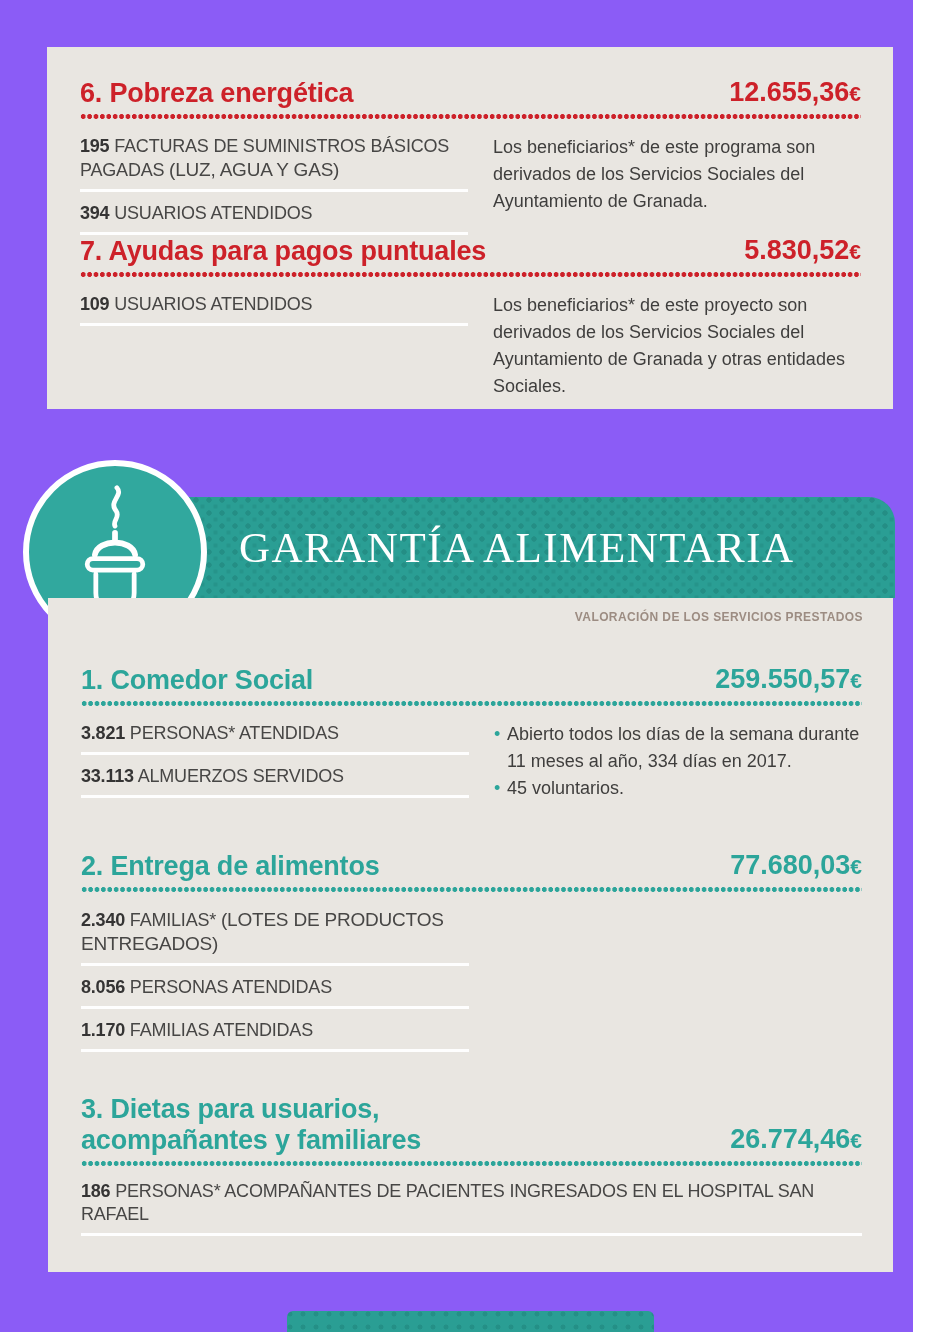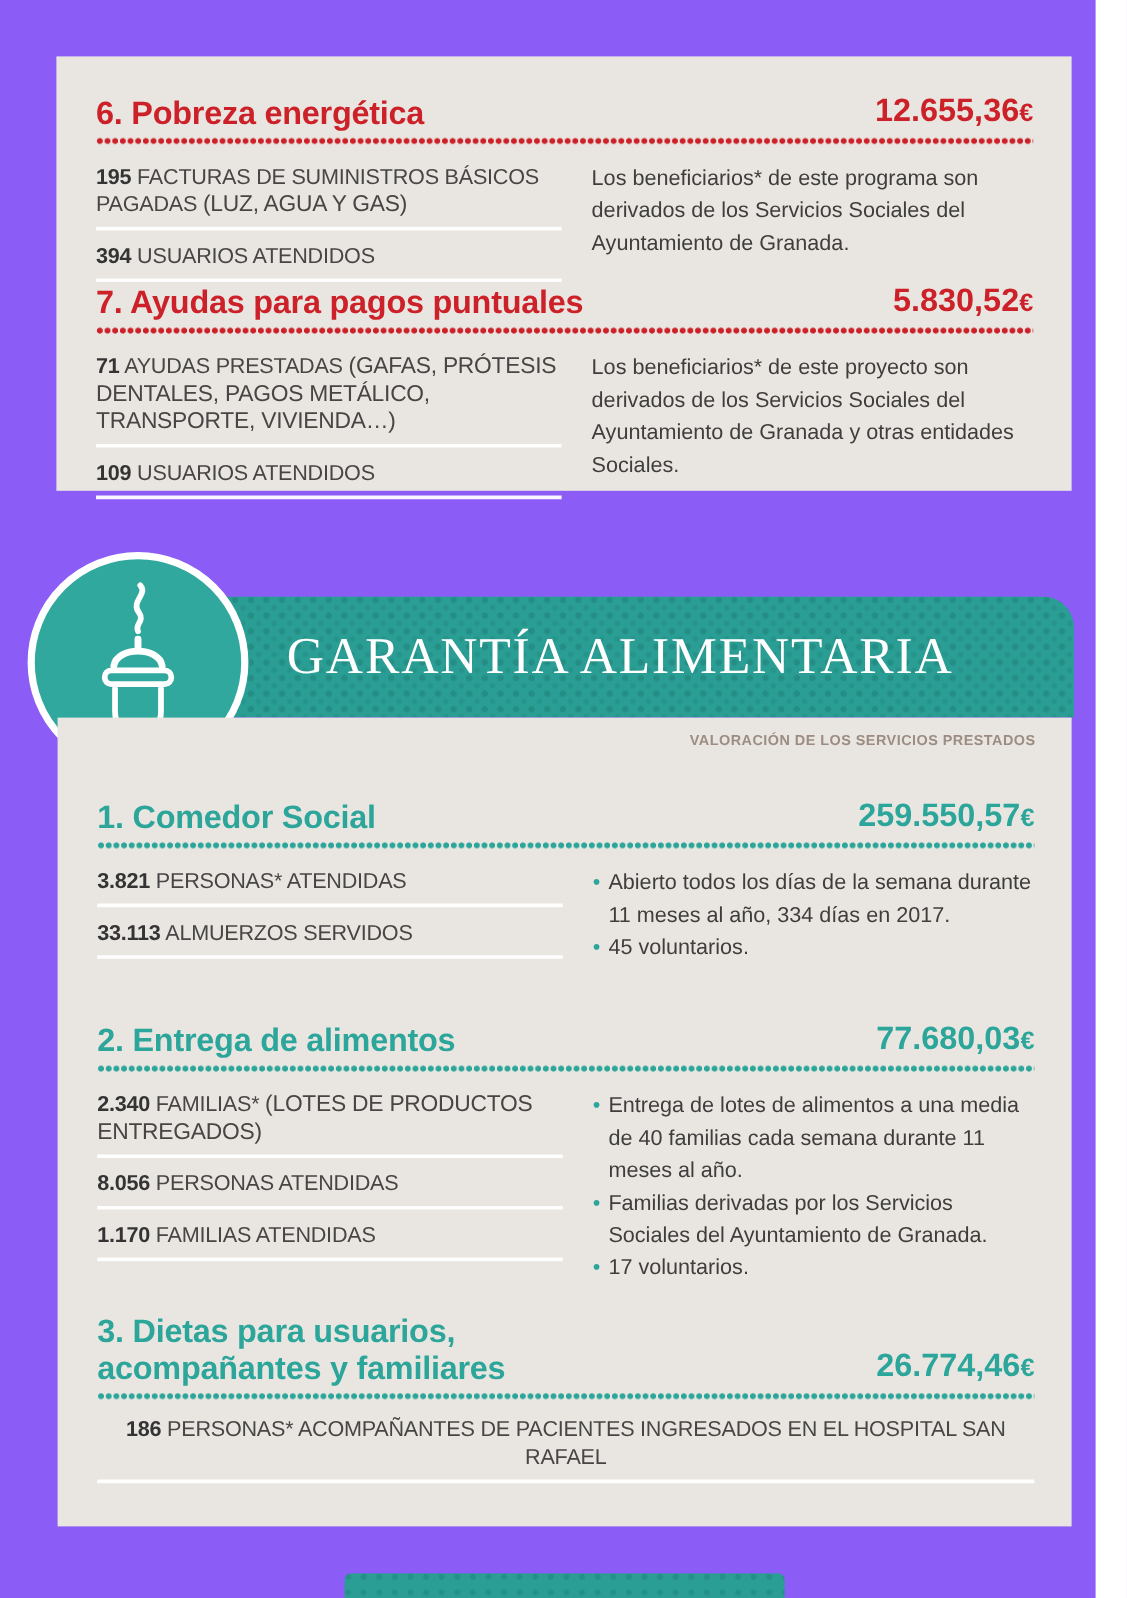--- a/index.html
+++ b/index.html
@@ -113,25 +113,20 @@
     </div>
 
     <div class="sec red" id="tsec7">
       <div class="sec-head">
         <h2 class="sec-title">7. Ayudas para pagos puntuales</h2>
         <div class="sec-amount"><span>5.830,52</span><span class="eur">€</span></div>
       </div>
       <div class="dots"></div>
       <div class="cols">
         <div class="col-left">
-          <div class="stat">
-            <span class="stat-num">71</span>
-            <span class="stat-label">AYUDAS PRESTADAS</span>
-            <span class="stat-detail">(GAFAS, PRÓTESIS DENTALES, PAGOS METÁLICO, TRANSPORTE, VIVIENDA…)</span>
-          </div>
           <div class="stat">
             <span class="stat-num">109</span>
             <span class="stat-label">USUARIOS ATENDIDOS</span>
           </div>
         </div>
         <div class="col-right">
           <p class="note">Los beneficiarios* de este proyecto son derivados de los Servicios Sociales del Ayuntamiento de Granada y otras entidades Sociales.</p>
         </div>
       </div>
     </div>
@@ -199,40 +194,33 @@
           </div>
           <div class="stat">
             <span class="stat-num">8.056</span>
             <span class="stat-label">PERSONAS ATENDIDAS</span>
           </div>
           <div class="stat">
             <span class="stat-num">1.170</span>
             <span class="stat-label">FAMILIAS ATENDIDAS</span>
           </div>
         </div>
-        <div class="col-right">
-          <ul class="bullets">
-            <li>Entrega de lotes de alimentos a una media de 40 familias cada semana durante 11 meses al año.</li>
-            <li>Familias derivadas por los Servicios Sociales del Ayuntamiento de Granada.</li>
-            <li>17 voluntarios.</li>
-          </ul>
-        </div>
       </div>
     </div>
 
     <div class="sec teal" id="fsec3">
       <div class="sec-head">
         <div>
           <h2 class="sec-title">3. Dietas para usuarios,</h2>
           <h2 class="sec-title">acompañantes y familiares</h2>
         </div>
         <div class="sec-amount"><span>26.774,46</span><span class="eur">€</span></div>
       </div>
       <div class="dots"></div>
-      <div style="margin-top:10px;text-align:center;">
+      <div style="margin-top:10px;">
         <div class="stat">
           <span class="stat-num">186</span>
           <span class="stat-label">PERSONAS* ACOMPAÑANTES DE PACIENTES INGRESADOS EN EL HOSPITAL SAN RAFAEL</span>
         </div>
       </div>
     </div>
   </div>
 
   <div class="bottom-tab"></div>
 

